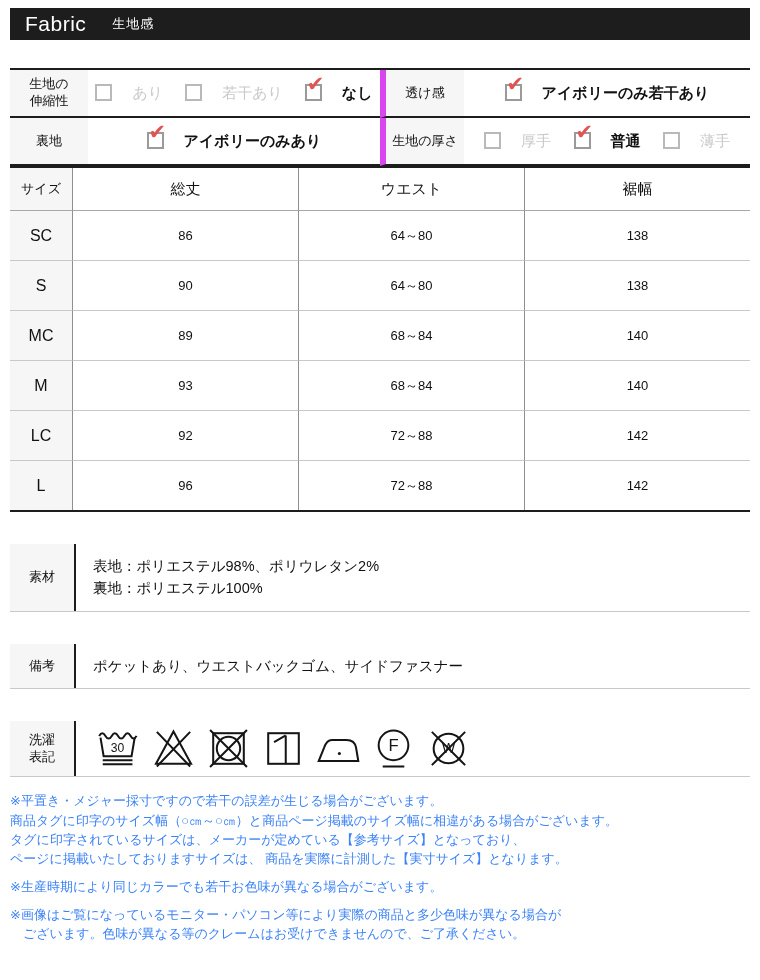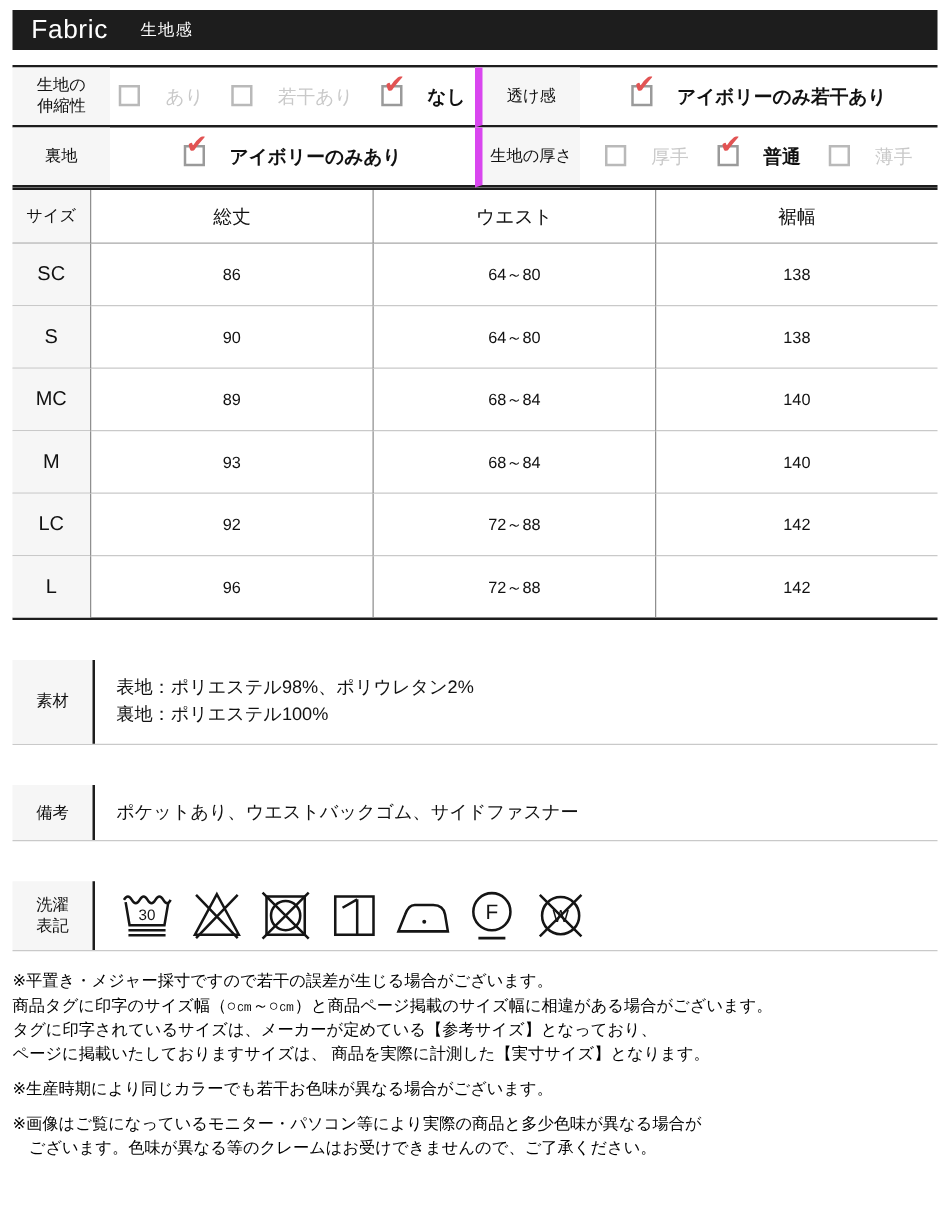--- a/index.html
+++ b/index.html
@@ -8,21 +8,21 @@
     font-family:"Liberation Sans","DejaVu Sans",sans-serif;
   }
   .page{padding:8px 10px 0 10px;}
 
   
   .bar{background:#1d1d1d;color:#fff;height:32px;display:flex;align-items:center;padding-left:15px;box-sizing:border-box;}
   .bar-en{font-size:21px;letter-spacing:.5px;}
   .bar-ja{font-size:13px;margin-left:26px;letter-spacing:1px;}
 
   
-  .fabric-table{margin-top:12px;display:grid;grid-template-columns:78px 292px 84px 286px;border-top:2px solid #1d1d1d;}
+  .fabric-table{margin-top:28px;display:grid;grid-template-columns:78px 292px 84px 286px;border-top:2px solid #1d1d1d;}
   .ft-cell{border-bottom:2px solid #1d1d1d;min-height:46px;display:flex;align-items:center;justify-content:center;}
   .ft-label{background:#f6f6f6;font-size:13px;text-align:center;line-height:1.3;}
   .dark-left{border-left:6px solid #d946ef;}
 
   .optgroup{display:flex;align-items:center;gap:22px;}
   .optgroup.spread{width:100%;box-sizing:border-box;padding:0 20px;justify-content:space-between;gap:0;}
   .opt{display:inline-flex;align-items:flex-start;gap:20px;}
   .cb{position:relative;width:13px;height:13px;border:2px solid #9a9a9a;background:#fff;flex-shrink:0;}
   .tick{position:absolute;left:0;top:-13px;font-size:21px;font-weight:bold;color:#e25353;line-height:1;}
   .opt-label{font-size:15px;white-space:nowrap;}
@@ -44,21 +44,21 @@
   .details{border-top:2px solid #1d1d1d;}
   .d-row{display:flex;border-bottom:1px solid #c9c9c9;margin-top:32px;}
   .d-label{width:64px;flex-shrink:0;background:#f6f6f6;display:flex;flex-direction:column;align-items:center;justify-content:center;font-size:13px;line-height:1.3;}
   .d-content{flex:1;border-left:2px solid #1d1d1d;padding:11px 8px 11px 17px;font-size:14.5px;line-height:1.55;display:flex;flex-direction:column;justify-content:center;}
   .d-row.care .d-content{padding-top:5px;padding-bottom:5px;}
   .care-icons{display:flex;align-items:center;gap:4px;}
   .care-icons svg{width:51px;height:45px;display:block;}
   .care-icons svg *{vector-effect:none;}
 
   
-  .footnotes{margin-top:14px;font-size:13px;line-height:1.47;color:#000000;}
+  .footnotes{margin-top:14px;font-size:13px;line-height:1.47;color:#3b82f6;}
   .footnotes .fp{margin:0 0 9px 0;}
 </style>
 </head>
 <body>
 
 <div class="page">
 
   <div class="bar">
     <span class="bar-en">Fabric</span>
     <span class="bar-ja">生地感</span>

